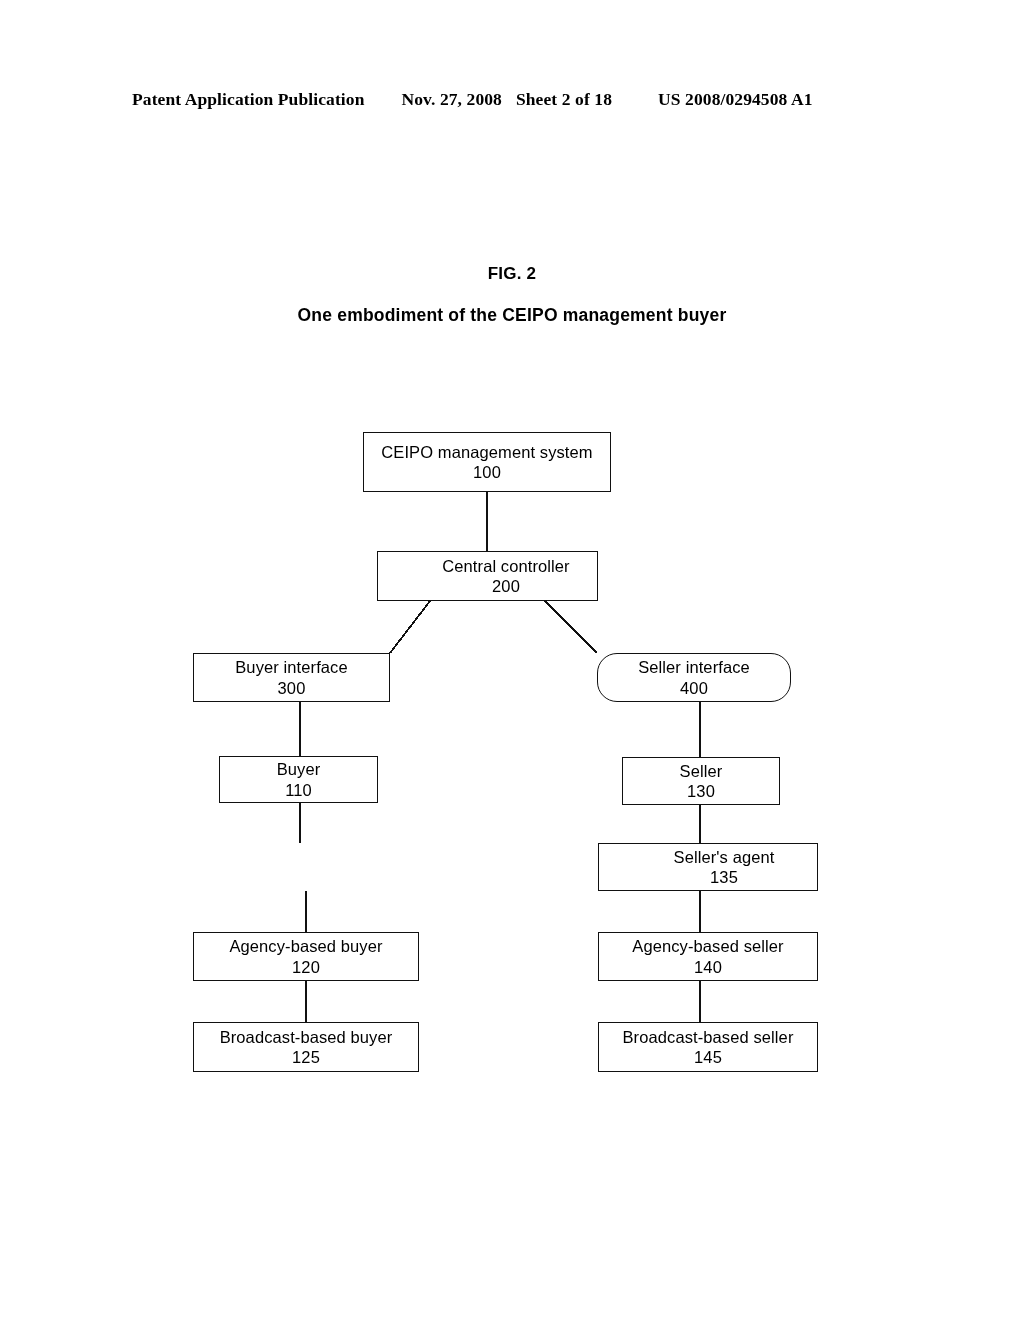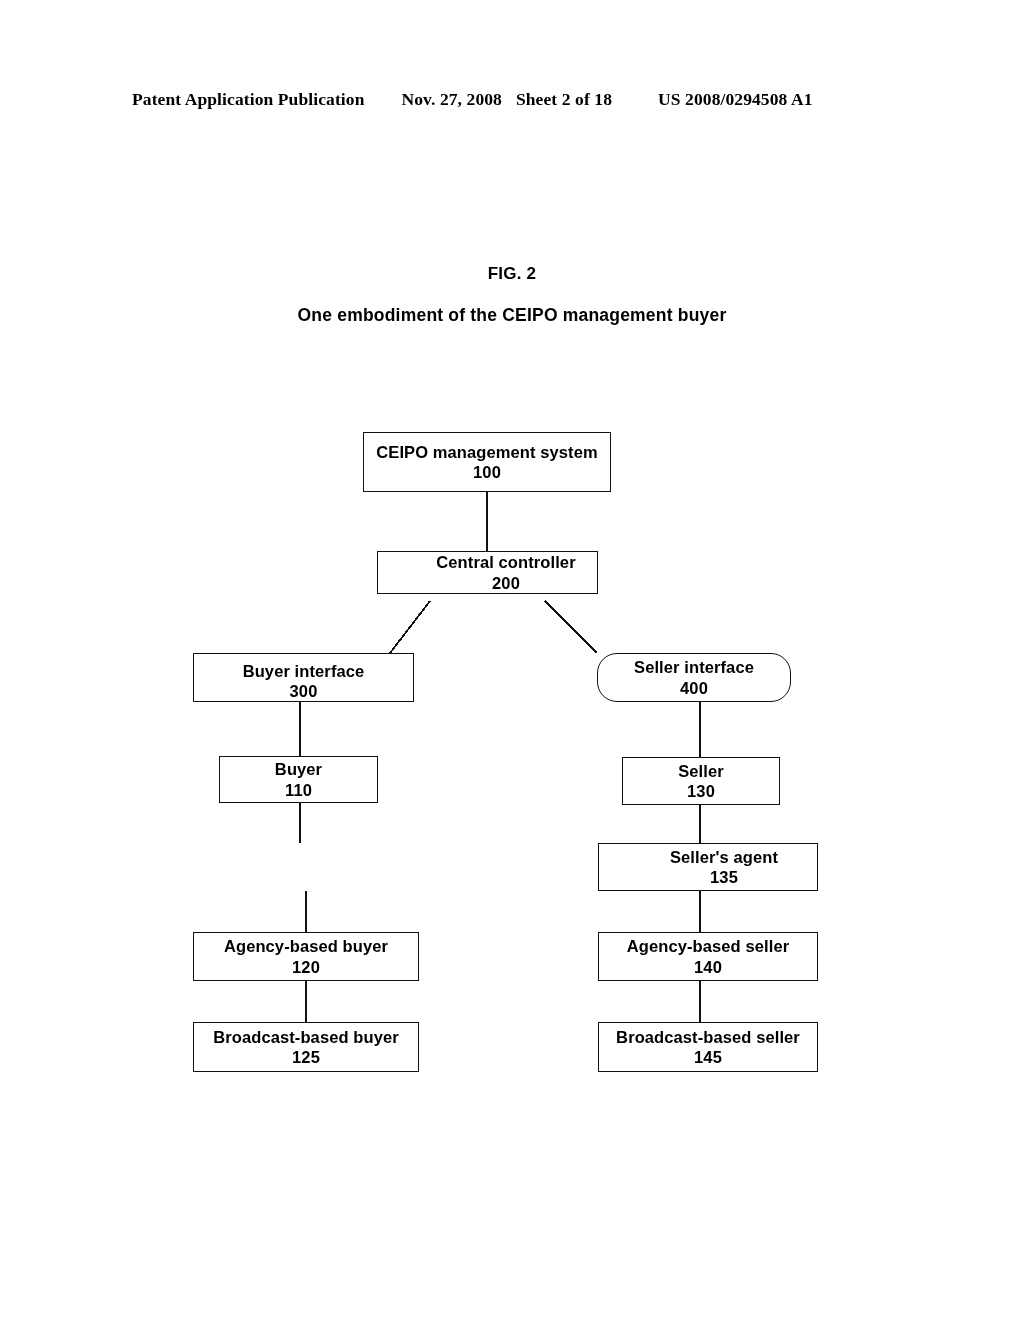--- a/index.html
+++ b/index.html
@@ -89,29 +89,28 @@
     background: #ffffff;
     display: flex;
     flex-direction: column;
     align-items: center;
     justify-content: center;
     font-size: 16.5px;
     line-height: 1.22;
     letter-spacing: 0.1px;
     text-align: center;
     z-index: 2;
-    font-weight: bold;
   }
   .node .node-label { display: block; }
   .node .node-num { display: block; }
 
   
   #node-ceipo          { left: 363px;  top: 432px;  width: 248px; height: 60px; }
-  #node-central        { left: 377px;  top: 551px;  width: 221px; height: 43px; padding-left: 37px; }
-  #node-buyer-if       { left: 193px;  top: 653px;  width: 221px; height: 49px; justify-content: flex-end; }
+  #node-central        { left: 377px;  top: 551px;  width: 221px; height: 50px; padding-left: 37px; }
+  #node-buyer-if       { left: 193px;  top: 653px;  width: 197px; height: 49px; }
   #node-seller-if      { left: 597px;  top: 653px;  width: 194px; height: 49px; border-radius: 20px; }
   #node-buyer          { left: 219px;  top: 756px;  width: 159px; height: 47px; }
   #node-seller         { left: 622px;  top: 757px;  width: 158px; height: 48px; }
   #node-buyer-agent    { left: 193px;  top: 843px;  width: 226px; height: 48px; }
   #node-seller-agent   { left: 598px;  top: 843px;  width: 220px; height: 48px; padding-left: 32px; }
   #node-agency-buyer   { left: 193px;  top: 932px;  width: 226px; height: 49px; }
   #node-agency-seller  { left: 598px;  top: 932px;  width: 220px; height: 49px; }
   #node-bcast-buyer    { left: 193px;  top: 1022px; width: 226px; height: 50px; }
   #node-bcast-seller   { left: 598px;  top: 1022px; width: 220px; height: 50px; }
 </style>

